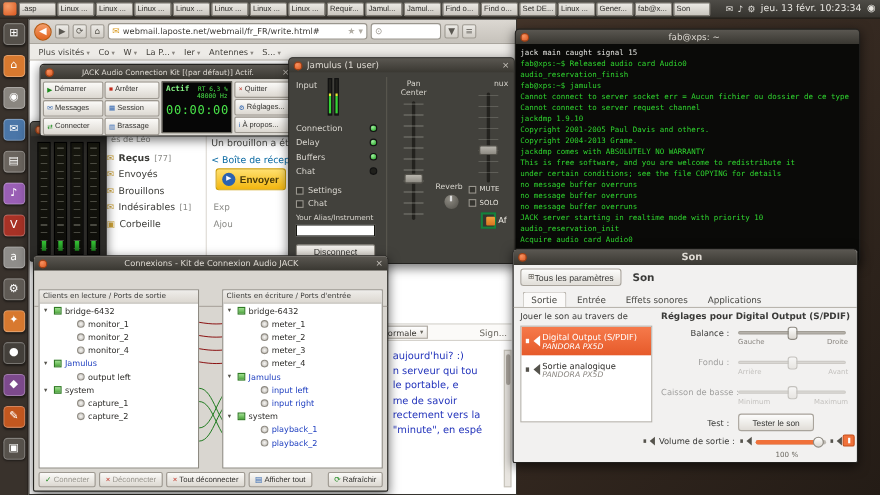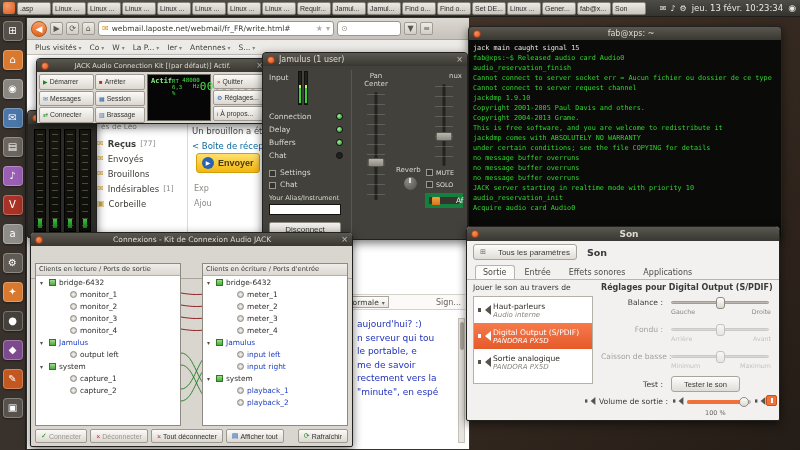--- a/index.html
+++ b/index.html
@@ -88,21 +88,21 @@
 .mstrip::after{content:"";position:absolute;left:3px;right:3px;bottom:3px;height:9px;background:linear-gradient(#35c435,#1d7a1d)}
 
 
 .qjackctl{left:36px;top:58px;width:232px;height:66px;background:#d9d6d0;z-index:25}
 .qj-body{position:absolute;top:13px;left:0;right:0;bottom:0;display:flex;gap:2px;padding:2px;background:#d9d6d0;border-radius:0 0 2px 2px}
 .qj-grid{display:grid;grid-template-columns:55px 50px;grid-auto-rows:15.5px;gap:1px}
 .qj-btn,.cx-btn{display:flex;align-items:center;gap:2px;font-size:6.8px;color:#33322f;
   background:linear-gradient(#fbfaf8,#dcd8d1);border:1px solid #9d9890;border-radius:2px;padding:0 3px;overflow:hidden;white-space:nowrap}
 .bglyph{font-size:6px}
 .gn .bglyph{color:#1c8a1c}.rd .bglyph{color:#c22a1c}.bl .bglyph{color:#2b62b0}
-.qj-lcd{width:64px;background:#060606;border:1px solid #6a675f;display:flex;flex-direction:row;padding:2px 3px;color:#49e249;font-family:"DejaVu Sans Mono",monospace}
+.qj-lcd{width:64px;background:#060606;border:1px solid #6a675f;display:flex;flex-direction:column;padding:2px 3px;color:#49e249;font-family:"DejaVu Sans Mono",monospace}
 .lcd-row1{display:flex;justify-content:space-between;align-items:baseline}
 .lcd-status{color:#85f285;font-weight:bold;font-size:7px}
 .lcd-dsp{font-size:5.6px}
 .lcd-rate{font-size:5.8px;text-align:right}
 .lcd-time{font-size:11px;text-align:center;margin-top:3px;letter-spacing:.5px}
 .qj-col{display:flex;flex-direction:column;gap:1px;flex:1}
 .qj-col .qj-btn{height:15.5px}
 
 
 .jamulus{left:262px;top:52px;width:206px;height:188px;background:#42413c;z-index:30}
@@ -136,36 +136,36 @@
   background:linear-gradient(#b9b6ae,#8e8b83);border:1px solid #55534c;border-radius:2px}
 .midcol{position:absolute;left:44px;top:96px;width:28px;text-align:left}
 .reverb-label{font-size:7px;color:#d9d6cf}
 .knob{width:13px;height:13px;border-radius:50%;background:radial-gradient(circle at 35% 30%,#8e8b83,#504e48);margin:3px auto 0;position:relative}
 .knob::after{content:"";position:absolute;left:50%;top:1px;width:2px;height:5px;background:#ddd;transform:translateX(-50%)}
 .stripB{position:absolute;left:72px;top:2px;width:40px;text-align:center}
 .strip-title{font-size:7px;color:#d9d6cf;text-align:right;padding-right:2px;line-height:8px}
 .stripB .fader{height:82px}
 .ms-row{display:flex;gap:3px;align-items:center;height:12px;padding-left:2px}
 .ms-label{font-size:6.3px;color:#e4e1da}
-.client-name{margin:3px auto 0;width:38px;height:15px;background:#35342f;border:4px solid #15803d;display:flex;align-items:center;gap:16px;padding:0 3px}
+.client-name{margin:3px auto 0;width:14px;height:15px;background:#35342f;border:2px solid #15803d;display:flex;align-items:center;gap:3px;padding:0 3px}
 .cn-icon{width:8px;height:8px;background:linear-gradient(#f2a23c,#d9741f);border-radius:1px;flex:0 0 auto}
 .cn-text{font-size:7.5px;color:#f0ede6}
 
 
 .terminal{left:468px;top:26px;width:314px;height:212px;background:#0a0a08;z-index:15}
 .term-body{position:absolute;top:13px;left:0;right:0;bottom:0;background:#0a0a08;padding:3px 4px;overflow:hidden;border-radius:0 0 2px 2px}
 .tline{font-family:"DejaVu Sans Mono",monospace;font-size:6.8px;line-height:10px;color:#2fd52f;white-space:nowrap}
 .tline.w{color:#e4e4e0}
 
 
 .son{left:466px;top:226px;width:314px;height:195px;background:#f2f1f0;z-index:40}
 .son .tbarr{height:14px}
 .son .ttitle{font-weight:bold;font-size:9px}
 .sn-toolbar{position:absolute;top:14px;left:0;right:0;height:22px;display:flex;align-items:center;padding:0 6px;gap:10px}
-.sn-allset{height:16px;display:flex;align-items:center;gap:12px;background:linear-gradient(#fdfdfc,#e0ddd7);
+.sn-allset{height:16px;display:flex;align-items:center;gap:0;background:linear-gradient(#fdfdfc,#e0ddd7);
   border:1px solid #a9a49c;border-radius:3px;font-size:8px;color:#3a3a38;padding:0 6px}
 .sn-allset .aglyph{font-size:7px;color:#6a675f}
 .sn-header-label{font-size:9.5px;font-weight:bold;color:#3a3a38}
 .sn-tabs{position:absolute;top:36px;left:0;right:0;height:17px;display:flex;align-items:flex-end;padding:0 8px;gap:2px;border-bottom:1px solid #b9b5ae}
 .sn-tab{font-size:8px;color:#4a4a46;padding:2px 7px;border:1px solid transparent;border-bottom:0;border-radius:3px 3px 0 0;white-space:nowrap}
 .sn-tab.active{background:#fbfaf9;border-color:#b9b5ae}
 .sn-content{position:absolute;top:53px;left:0;right:0;bottom:30px}
 .sn-left{position:absolute;left:6px;top:3px;width:120px}
 .sn-list-title{font-size:7.6px;color:#3a3a38;white-space:nowrap}
 .sn-devlist{margin-top:4px;background:#fff;border:1px solid #b5b1aa;height:88px;overflow:hidden}
@@ -367,27 +367,28 @@
 
   <div class="win terminal">
     <div class="tbarr">
       <span class="tdot"></span>
       <span class="ttitle">fab@xps: ~</span>
     </div>
     <div class="term-body">
       <div class="tline w"><span>jack main caught signal 15</span></div>
         <div class="tline"><span>fab@xps:~$ Released audio card Audio0</span></div>
         <div class="tline"><span>audio_reservation_finish</span></div>
+        <div class="tline"><span>fab@xps:~$ jamulus</span></div>
         <div class="tline"><span>Cannot connect to server socket err = Aucun fichier ou dossier de ce type</span></div>
         <div class="tline"><span>Cannot connect to server request channel</span></div>
         <div class="tline"><span>jackdmp 1.9.10</span></div>
         <div class="tline"><span>Copyright 2001-2005 Paul Davis and others.</span></div>
         <div class="tline"><span>Copyright 2004-2013 Grame.</span></div>
+        <div class="tline"><span>jackdmp comes with ABSOLUTELY NO WARRANTY</span></div>
         <div class="tline"><span>This is free software, and you are welcome to redistribute it</span></div>
-        <div class="tline"><span>jackdmp comes with ABSOLUTELY NO WARRANTY</span></div>
         <div class="tline"><span>under certain conditions; see the file COPYING for details</span></div>
         <div class="tline"><span>no message buffer overruns</span></div>
         <div class="tline"><span>no message buffer overruns</span></div>
         <div class="tline"><span>no message buffer overruns</span></div>
         <div class="tline"><span>JACK server starting in realtime mode with priority 10</span></div>
         <div class="tline"><span>audio_reservation_init</span></div>
         <div class="tline"><span>Acquire audio card Audio0</span></div>
     </div>
   </div>
 
@@ -565,25 +566,20 @@
           </div>
             <div class="trow port">
 
             <span class="cicon"></span>
             <span>monitor_1</span>
           </div>
             <div class="trow port">
 
             <span class="cicon"></span>
             <span>monitor_2</span>
-          </div>
-            <div class="trow port">
-
-            <span class="cicon"></span>
-            <span>monitor_3</span>
           </div>
             <div class="trow port">
 
             <span class="cicon"></span>
             <span>monitor_4</span>
           </div>
             <div class="trow client blue">
             <span class="arrow">▾</span>
             <span class="cicon"></span>
             <span>Jamulus</span>
@@ -722,27 +718,20 @@
     <div class="sn-tabs">
       <div class="sn-tab active"><span>Sortie</span></div>
         <div class="sn-tab"><span>Entrée</span></div>
         <div class="sn-tab"><span>Effets sonores</span></div>
         <div class="sn-tab"><span>Applications</span></div>
     </div>
     <div class="sn-content">
       <div class="sn-left">
         <div class="sn-list-title">Jouer le son au travers de</div>
         <div class="sn-devlist">
-          <div class="dev">
-            <span class="spk"></span>
-            <span class="dev-texts">
-              <span class="dev-name">Haut-parleurs</span>
-              <span class="dev-sub">Audio interne</span>
-            </span>
-          </div>
             <div class="dev selected">
             <span class="spk"></span>
             <span class="dev-texts">
               <span class="dev-name">Digital Output (S/PDIF)</span>
               <span class="dev-sub">PANDORA PX5D</span>
             </span>
           </div>
             <div class="dev">
             <span class="spk"></span>
             <span class="dev-texts">

